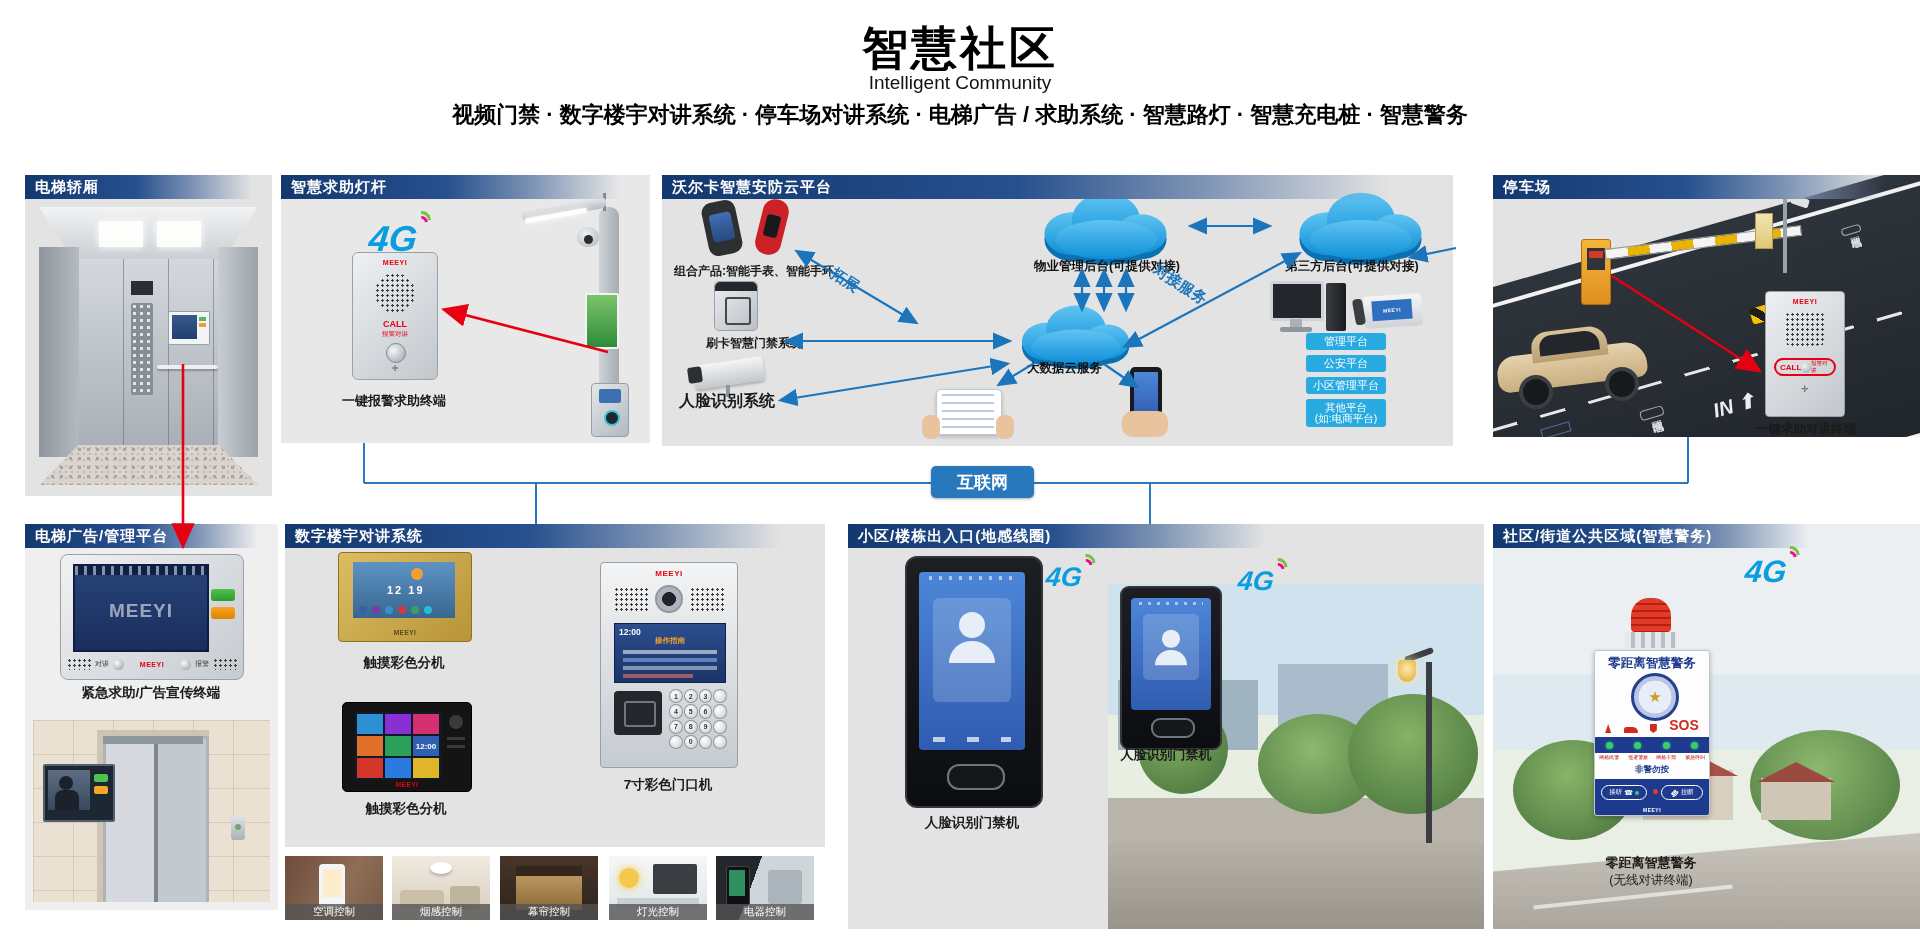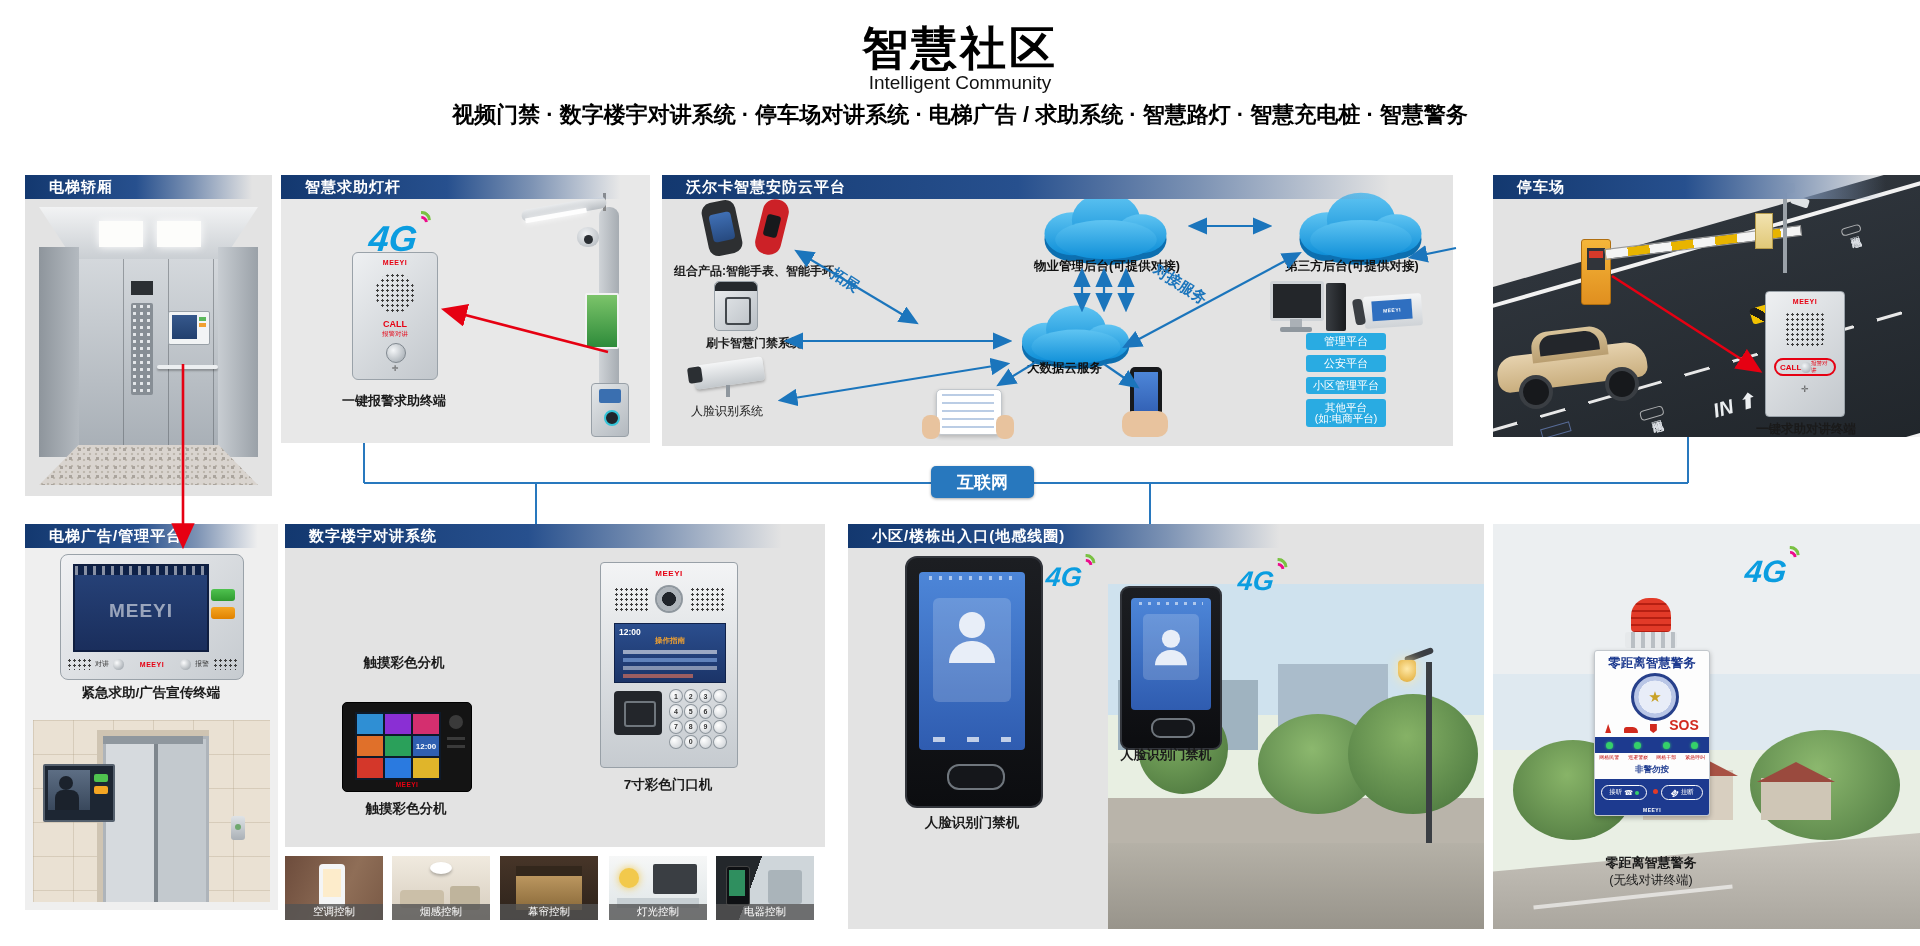--- a/index.html
+++ b/index.html
@@ -1,18 +1,18 @@
 <!DOCTYPE html>
 <html><head>
 <meta charset="utf-8">
 <style>
   html,body{margin:0;padding:0;background:#fff;}
   .stage{position:relative;width:1920px;height:946px;background:#fff;font-family:"Liberation Sans",sans-serif;overflow:hidden;}
   .panel{position:absolute;background:#e3e3e3;z-index:1;}
-  .hdr{position:absolute;top:0;left:0;right:0;height:24px;display:flex;align-items:center;padding-left:24px;color:#fff;font-weight:bold;font-size:15px;letter-spacing:1px;
+  .hdr{position:absolute;top:0;left:0;right:0;height:24px;display:flex;align-items:center;padding-left:10px;color:#fff;font-weight:bold;font-size:15px;letter-spacing:1px;
        background:linear-gradient(90deg,#13386f 0%,#27508e 45%,#7d93b4 68%,rgba(227,227,227,0) 92%);z-index:3;}
   .lbl{position:absolute;text-align:center;font-size:13px;color:#1a1a1a;z-index:4;}
   .bold{font-weight:bold;}
   .g4{position:absolute;z-index:4;font-style:italic;font-weight:bold;color:#0b9de0;line-height:1;transform:skewX(-6deg);}
   .g4 .arcs{position:absolute;right:-12px;top:-10px;width:16px;height:16px;}
   .g4 .a1{position:absolute;right:0;top:0;width:14px;height:14px;border:3px solid transparent;border-top:3px solid #7ac143;border-radius:50%;transform:rotate(40deg);}
   .g4 .a2{position:absolute;right:3px;top:5px;width:7px;height:7px;border:3px solid transparent;border-top:3px solid #ec0c8c;border-radius:50%;transform:rotate(40deg);}
   .meeyi{color:#e60012;font-weight:bold;letter-spacing:.5px;}
   .dotgrid{background-image:radial-gradient(#3c3c3c 1px,transparent 1.35px);background-size:5px 5px;}
   .cloudlbl{position:absolute;text-align:center;font-size:12.5px;font-weight:bold;color:#111;z-index:4;}
@@ -114,21 +114,21 @@
       <div style="position:absolute;left:0;top:0;width:100%;height:9px;background:#24282c;border-radius:5px 5px 0 0;"></div>
       <div style="position:absolute;left:10px;top:15px;width:22px;height:24px;border:2px solid #43484d;border-radius:3px;"></div>
     </div>
     <div class="lbl" style="left:-8px;top:160px;width:200px;font-size:12px;font-weight:bold;">刷卡智慧门禁系统</div>
 
     <div style="position:absolute;left:24px;top:178px;width:86px;height:44px;">
       <div style="position:absolute;left:8px;top:8px;width:70px;height:24px;background:linear-gradient(#f4f5f6,#c3c8cc);border-radius:4px;transform:rotate(-8deg);box-shadow:0 2px 3px rgba(0,0,0,.25);"></div>
       <div style="position:absolute;left:2px;top:14px;width:14px;height:16px;background:#2b2f33;border-radius:3px;transform:rotate(-8deg);"></div>
       <div style="position:absolute;left:40px;top:32px;width:4px;height:12px;background:#8f979e;"></div>
     </div>
-    <div class="lbl" style="left:-15px;top:228px;width:160px;font-size:12px;font-weight:normal;">人脸识别系统</div>
+    <div class="lbl" style="left:-15px;top:216px;width:160px;font-size:16px;font-weight:bold;">人脸识别系统</div>
 
     <div style="position:absolute;left:260px;top:210px;width:92px;height:56px;">
       <div style="position:absolute;left:14px;top:4px;width:64px;height:44px;background:#fff;border-radius:5px;border:1px solid #c2c7cc;box-shadow:0 2px 4px rgba(0,0,0,.2);"></div>
       <div style="position:absolute;left:20px;top:9px;width:52px;height:34px;background:linear-gradient(#cfe6f7,#a9cdea);background-image:repeating-linear-gradient(0deg,rgba(59,111,180,.35) 0 2px,transparent 2px 8px);"></div>
       <div style="position:absolute;left:0px;top:30px;width:18px;height:24px;background:#e8c39e;border-radius:8px;"></div>
       <div style="position:absolute;left:74px;top:30px;width:18px;height:24px;background:#e8c39e;border-radius:8px;"></div>
     </div>
 
     <div style="position:absolute;left:454px;top:192px;width:60px;height:74px;">
       <div style="position:absolute;left:14px;top:0px;width:32px;height:58px;background:#17191c;border-radius:5px;"></div>
@@ -257,20 +257,35 @@
       </div>
       <div style="position:absolute;left:198px;top:96px;width:14px;height:24px;background:linear-gradient(#dfe3e6,#aab0b6);border-radius:3px;">
           <div style="position:absolute;left:4px;top:8px;width:6px;height:6px;border-radius:50%;background:#6fa86f;"></div>
         </div>
     </div>
   </section>
 
   <section class="panel" style="left:285px;top:524px;width:540px;height:323px;">
     <div class="hdr">数字楼宇对讲系统</div>
 
+    <div style="position:absolute;left:53px;top:28px;width:132px;height:88px;background:linear-gradient(135deg,#dcbd62,#b8943a);border-radius:4px;border:1px solid #8f6f20;">
+      <div style="position:absolute;left:14px;top:9px;width:102px;height:56px;background:linear-gradient(#5d93c4,#38668f);">
+        <div style="position:absolute;left:58px;top:6px;width:12px;height:12px;border-radius:50%;background:#f0a030;"></div>
+        <div style="position:absolute;left:34px;top:22px;color:#fff;font-size:11px;font-weight:bold;letter-spacing:2px;">12 19</div>
+        <div style="position:absolute;left:6px;bottom:4px;display:flex;gap:5px;">
+          <span style="width:8px;height:8px;border-radius:50%;background:#3b5fa0;"></span>
+            <span style="width:8px;height:8px;border-radius:50%;background:#7a3bb0;"></span>
+            <span style="width:8px;height:8px;border-radius:50%;background:#3b8fd0;"></span>
+            <span style="width:8px;height:8px;border-radius:50%;background:#d03b3b;"></span>
+            <span style="width:8px;height:8px;border-radius:50%;background:#3ba05f;"></span>
+            <span style="width:8px;height:8px;border-radius:50%;background:#2bbad8;"></span>
+        </div>
+      </div>
+      <div class="meeyi" style="position:absolute;left:0;right:0;bottom:5px;text-align:center;font-size:6.5px;color:#5a4a18;">MEEYI</div>
+    </div>
     <div class="lbl bold" style="left:29px;top:130px;width:180px;font-size:13.5px;">触摸彩色分机</div>
 
     <div style="position:absolute;left:57px;top:178px;width:128px;height:88px;background:#141414;border-radius:5px;border:1px solid #000;">
       <div style="position:absolute;left:12px;top:9px;width:86px;height:68px;background:#0e1a2a;display:grid;grid-template-columns:1fr 1fr 1fr;grid-template-rows:1fr 1fr 1fr;gap:2px;padding:2px;box-sizing:border-box;">
         <div style="background:#2f8fd4;"></div>
           <div style="background:#8a2fd4;"></div>
           <div style="background:#d42f6f;"></div>
         <div style="background:#e0702a;"></div>
           <div style="background:#2aa05a;"></div>
         <div style="background:#2f5fb0;color:#fff;font-size:8px;display:flex;align-items:center;justify-content:center;font-weight:bold;">12:00</div>
@@ -399,20 +414,21 @@
       <div style="position:absolute;left:29px;top:130px;width:40px;height:16px;border-radius:9px;border:2px solid #6f767d;background:#15171b;"></div>
     </div>
     <div class="lbl bold" style="left:228px;top:222px;width:180px;font-size:13px;z-index:4;">人脸识别门禁机</div>
     <div class="g4" style="left:390px;top:44px;font-size:27px;"><span>4G</span><span class="arcs">
           <span class="a1"></span>
           <span class="a2"></span>
         </span></div>
   </section>
 
   <section class="panel" style="left:1493px;top:524px;width:427px;height:405px;overflow:hidden;background:#eceff1;">
+    <div class="hdr" style="width:78%;">社区/街道公共区域(智慧警务)</div>
 
     <div style="position:absolute;left:0;top:150px;width:100%;height:255px;background:linear-gradient(#dfe9f0 0 30%,#e9efe4 30%);">
       <div style="position:absolute;left:20px;top:66px;width:120px;height:100px;border-radius:50%;background:radial-gradient(circle at 45% 35%,#88b468,#47703a);"></div>
       <div style="position:absolute;right:20px;top:56px;width:150px;height:110px;border-radius:50%;background:radial-gradient(circle at 45% 35%,#8cb86e,#4d7840);"></div>
       <div style="position:absolute;left:150px;top:96px;width:90px;height:50px;background:#d8cfc0;"></div>
       <div style="position:absolute;left:145px;top:76px;width:100px;height:26px;background:#a85244;clip-path:polygon(0 100%,50% 0,100% 100%);"></div>
       <div style="position:absolute;left:268px;top:104px;width:70px;height:42px;background:#cfc6b6;"></div>
       <div style="position:absolute;left:264px;top:88px;width:78px;height:20px;background:#9a4a3e;clip-path:polygon(0 100%,50% 0,100% 100%);"></div>
       <div style="position:absolute;left:0;bottom:0;width:100%;height:96px;background:linear-gradient(#c9c5bd,#aaa69e);clip-path:polygon(0 40%,100% 0,100% 100%,0 100%);"></div>
       <div style="position:absolute;left:40px;bottom:30px;width:200px;height:4px;background:rgba(255,255,255,.6);transform:rotate(-6deg);"></div>

